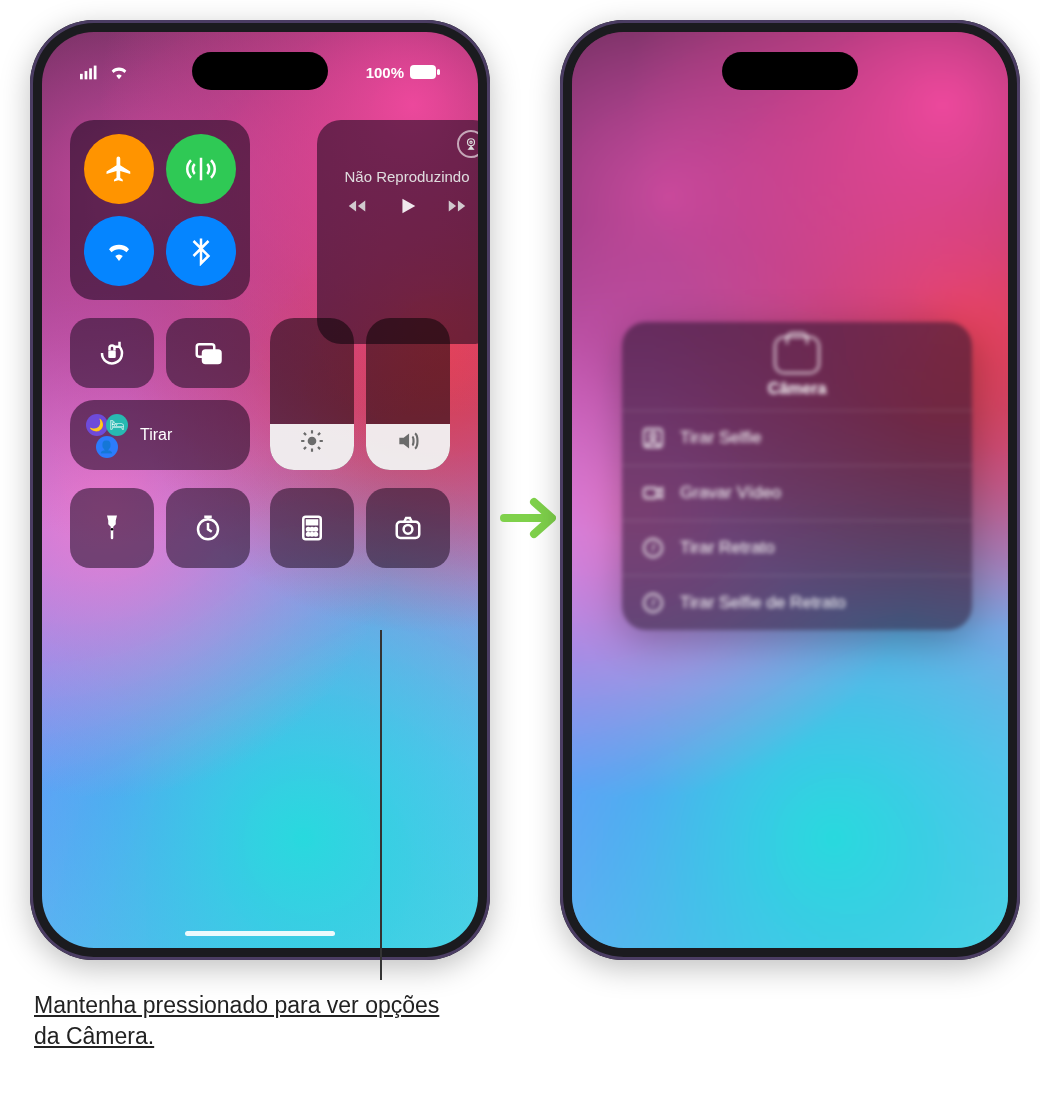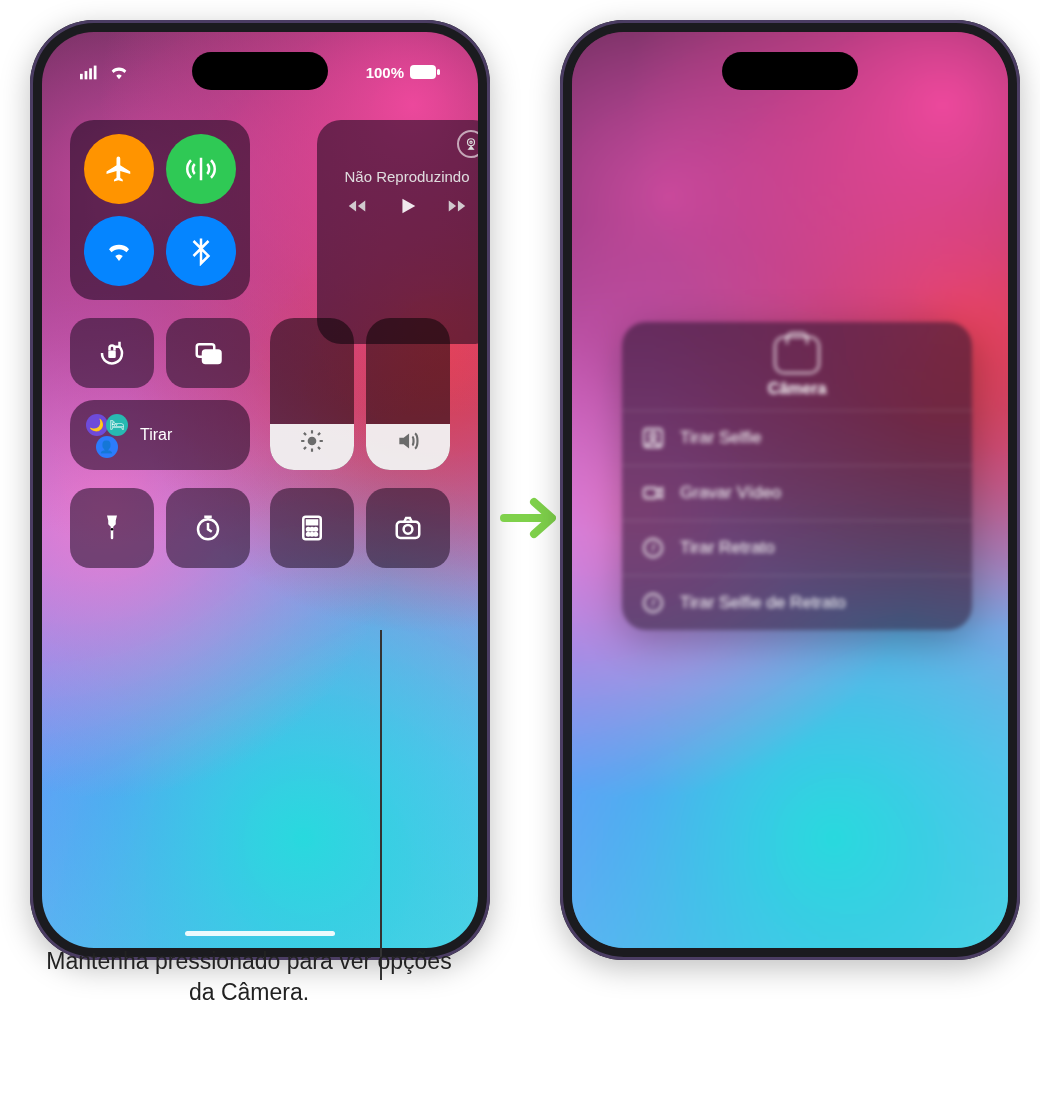--- a/index.html
+++ b/index.html
@@ -135,22 +135,22 @@
   .arrow{
     position:absolute; top:490px; left:500px; width:56px; height:56px;
   }
   .arrow svg{ width:56px; height:56px; }
 
   
   .callout-line{
     position:absolute; left:380px; top:630px; width:2px; height:350px; background:#333;
   }
   .callout-text{
-    position:absolute; left:34px; top:946px; width:430px; text-align:center;
-    font-size:23px; color:#222; line-height:1.35;
+    position:absolute; left:34px; top:990px; width:430px; 
+    font-size:23px; color:#222; line-height:1.35;text-decoration:underline;
   }
 
   
   .ic { width:30px; height:30px; }
   .ic-sm { width:22px; height:22px; }
 </style>
 </head>
 <body>
 
 <div class="stage">

